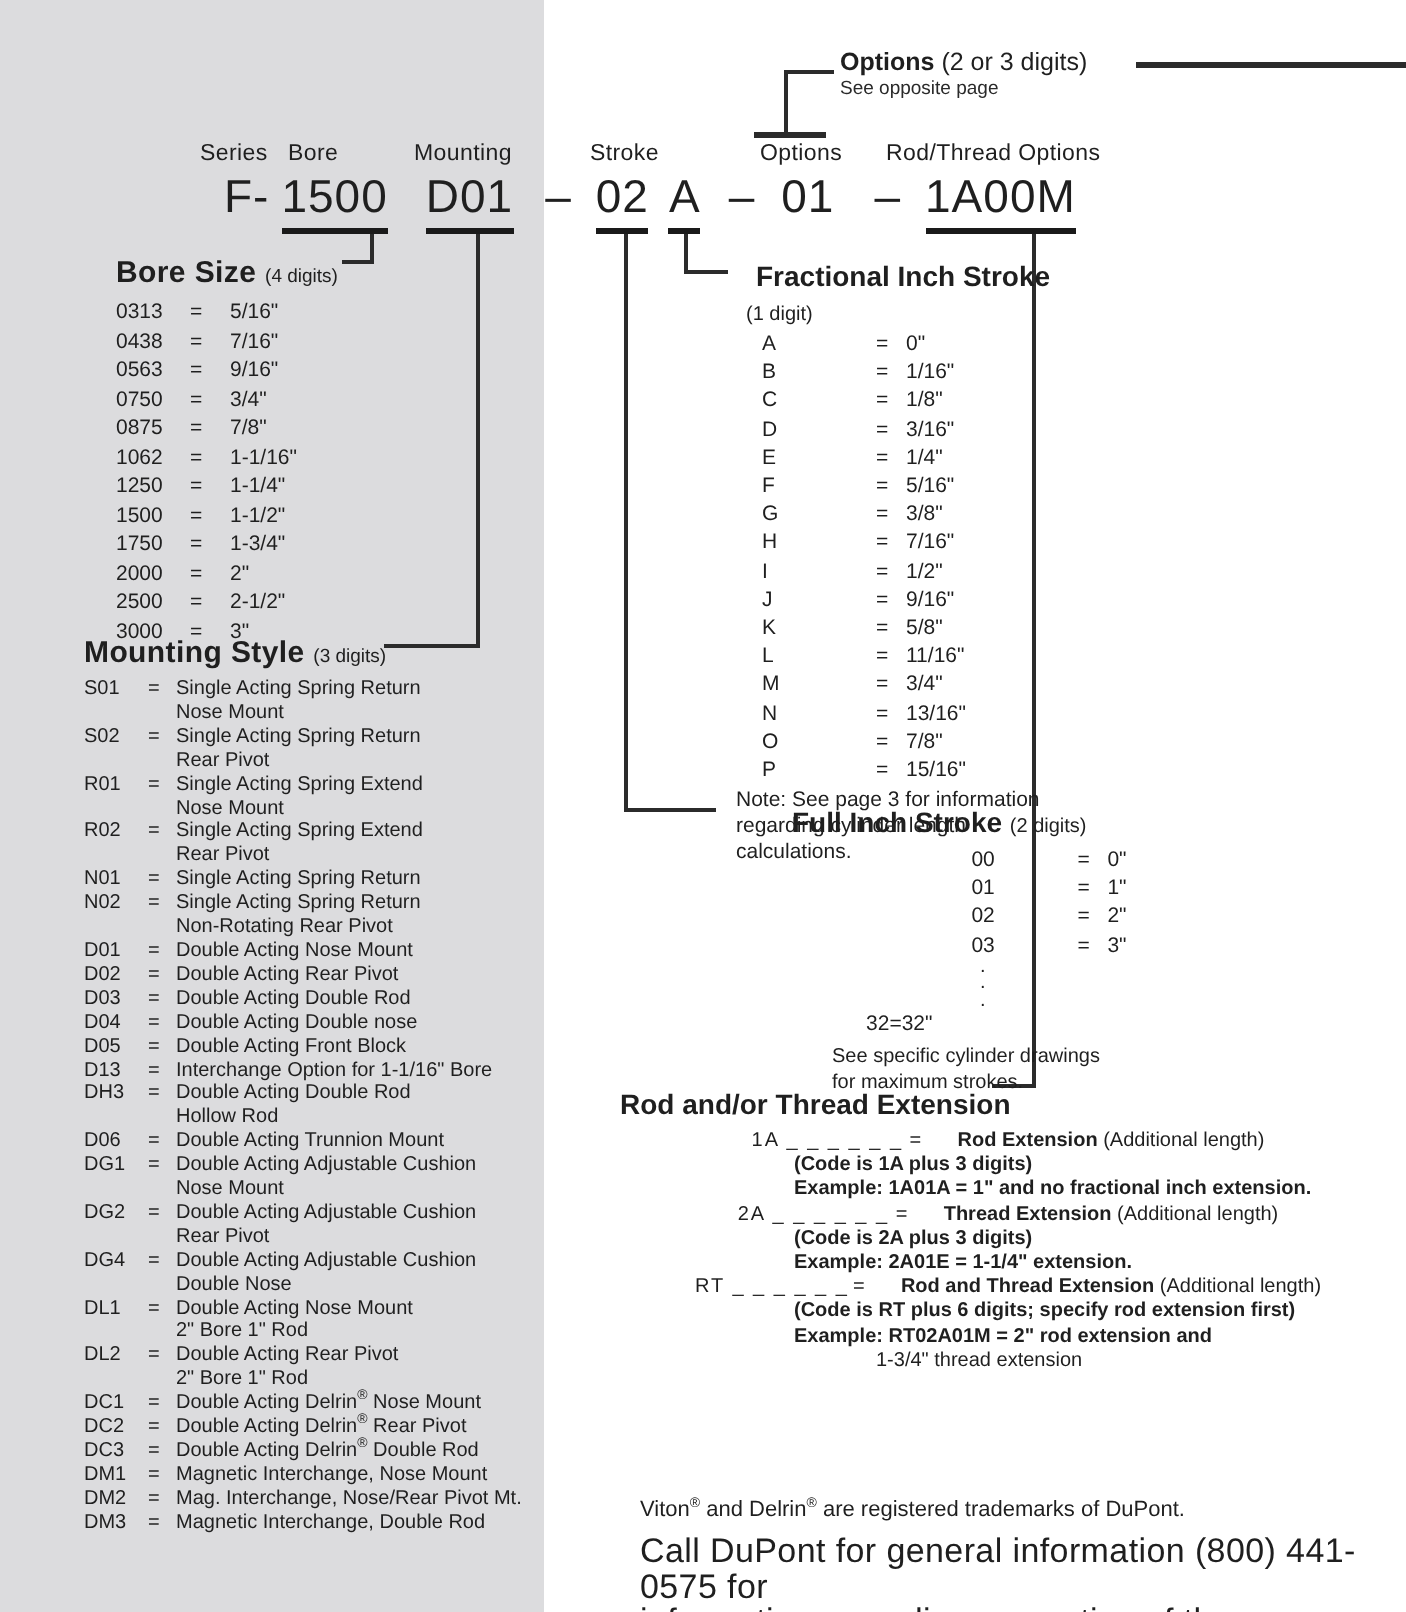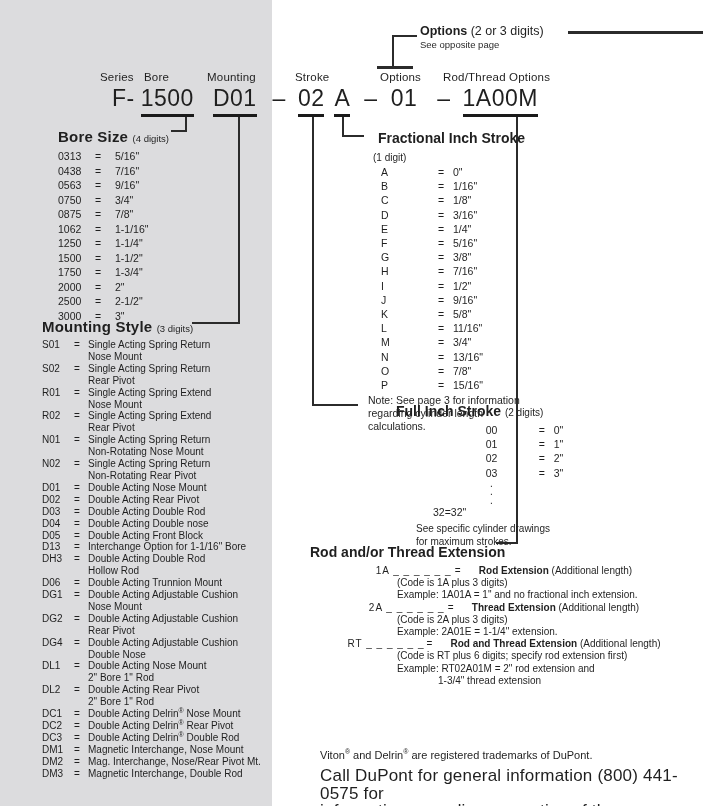--- a/index.html
+++ b/index.html
@@ -88,21 +88,21 @@
   #full-note { font-size:10px; line-height:13px; margin-top:2px; margin-left:20px; }
 
   
   #rod-block { position:absolute; left:306px; top:544px; width:396px; }
   #rod-block .blk-title { font-size:14px; margin-left:4px; }
   #rod-list { margin-top:5px; font-size:10px; line-height:12.2px; }
   #rod-list .rt-row { display:flex;justify-content:center; }
   #rod-list .rt-code { width:79px; flex:none; letter-spacing:1px; }
   #rod-list .rt-eq { width:12px; flex:none; }
   #rod-list .rt-desc .b { font-weight:bold;margin-left:12px; }
-  #rod-list .sub1 { padding-left:91px; }
+  #rod-list .sub1 { padding-left:91px;font-weight:bold; }
   #rod-list .sub2 { padding-left:132px; }
 
   
   #footer { position:absolute; left:320px; top:749px; }
   #footer .f1 { font-size:11px; margin-bottom:6px; }
   #footer .f2 { font-size:17px; line-height:17.5px; letter-spacing:0.2px; }
 </style>
 </head>
 <body>
 
@@ -241,21 +241,20 @@
         <span class="c">R02</span>
         <span class="e">=</span>
         <span class="v">Single Acting Spring Extend</span>
       </div>
       <div class="cont">Rear Pivot</div>
       <div class="krow">
         <span class="c">N01</span>
         <span class="e">=</span>
         <span class="v">Single Acting Spring Return</span>
       </div>
-      <div class="cont">Non-Rotating Nose Mount</div>
       <div class="krow">
         <span class="c">N02</span>
         <span class="e">=</span>
         <span class="v">Single Acting Spring Return</span>
       </div>
       <div class="cont">Non-Rotating Rear Pivot</div>
       <div class="krow">
         <span class="c">D01</span>
         <span class="e">=</span>
         <span class="v">Double Acting Nose Mount</span>

